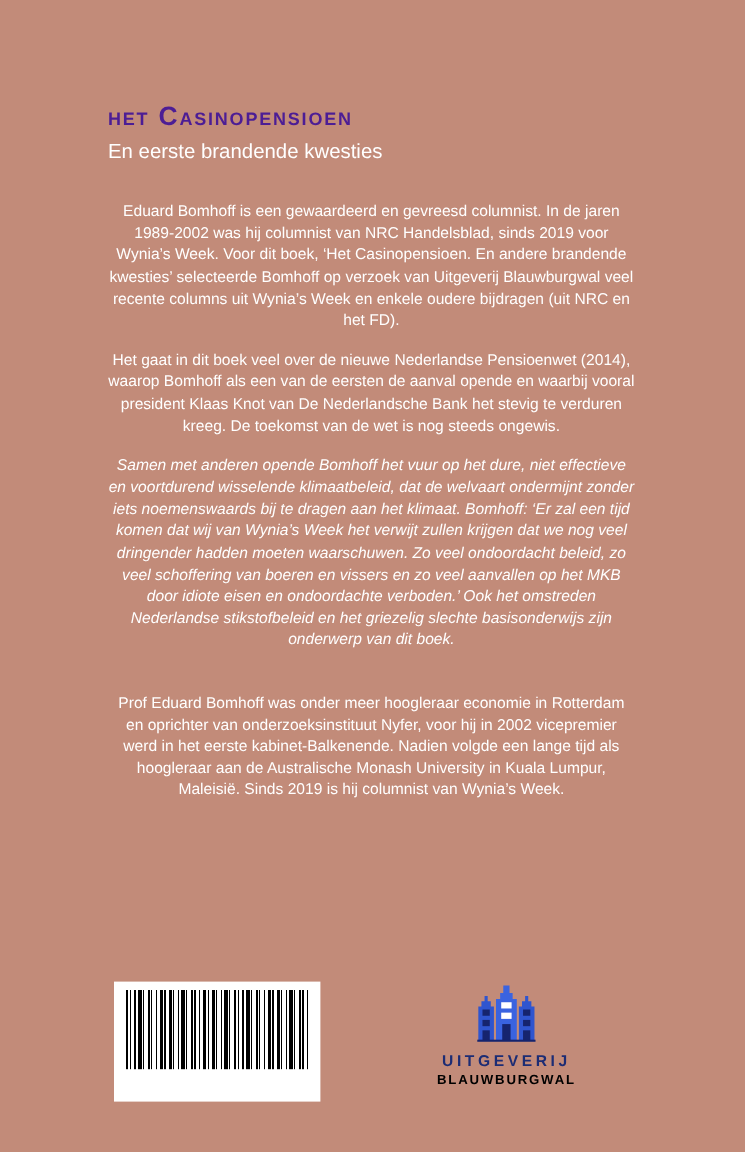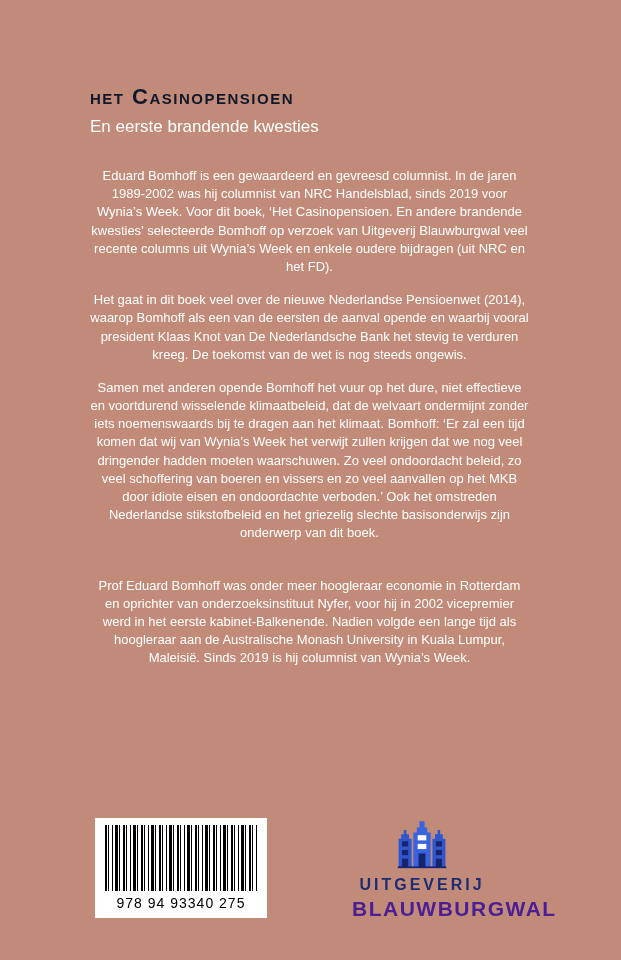--- a/index.html
+++ b/index.html
@@ -18,37 +18,37 @@
     overflow: hidden;
     box-sizing: border-box;
     padding: 84px 92px 0 90px;
   }
   .title {
     margin: 0;
     font-size: 22px;
     font-weight: 700;
     font-variant: small-caps;
     letter-spacing: 1.5px;
-    color: #0f172a;
+    color: #4c1d95;
   }
   .subtitle {
     margin: 7px 0 0 0;
     font-size: 17px;
     font-weight: 400;
     color: #ffffff;
   }
   .para {
     margin: 15px 0 0 0;
     font-size: 13px;
     line-height: 1.4;
     font-weight: 400;
     text-align: center;
   }
   .para.first { margin-top: 30px; }
-  .para.italic { }
+  .para.italic { font-style: italic; }
   .para.bio { margin-top: 34px; }
   .para.bio strong { font-weight: 400; }
   .bottom-row {
     position: absolute;
     left: 0;
     top: 816px;
     width: 621px;
     height: 110px;
   }
   .barcode-box {
@@ -90,28 +90,28 @@
   }
   .publisher-icon {
     display: block;
     margin: 0 auto;
     width: 52px;
     height: 54px;
   }
   .pub-line1 {
     margin-top: 6px;
     color: #1c2c74;
-    font-size: 16px;
+    font-size: 13px;
     font-weight: 700;
     letter-spacing: 3px;
   }
   .pub-line2 {
     margin-top: 3px;
-    color: #4c1d95;
-    font-size: 21px;
+    color: #000000;
+    font-size: 11px;
     font-weight: 700;
     letter-spacing: 1.5px;
   }
 </style>
 </head>
 <body>
 
 <div class="page">
 
   <h1 class="title">het Casinopensioen</h1>
@@ -120,21 +120,20 @@
   <p class="para first">Eduard Bomhoff is een gewaardeerd en gevreesd columnist. In de jaren 1989-2002 was hij columnist van NRC Handelsblad, sinds 2019 voor Wynia’s Week. Voor dit boek, ‘Het Casinopensioen. En andere brandende kwesties’ selecteerde Bomhoff op verzoek van Uitgeverij Blauwburgwal veel recente columns uit Wynia’s Week en enkele oudere bijdragen (uit NRC en het FD).</p>
   <p class="para">Het gaat in dit boek veel over de nieuwe Nederlandse Pensioenwet (2014), waarop Bomhoff als een van de eersten de aanval opende en waarbij vooral president Klaas Knot van De Nederlandsche Bank het stevig te verduren kreeg. De toekomst van de wet is nog steeds ongewis.</p>
   <p class="para italic">Samen met anderen opende Bomhoff het vuur op het dure, niet effectieve en voortdurend wisselende klimaatbeleid, dat de welvaart ondermijnt zonder iets noemenswaards bij te dragen aan het klimaat. Bomhoff: ‘Er zal een tijd komen dat wij van Wynia’s Week het verwijt zullen krijgen dat we nog veel dringender hadden moeten waarschuwen. Zo veel ondoordacht beleid, zo veel schoffering van boeren en vissers en zo veel aanvallen op het MKB door idiote eisen en ondoordachte verboden.’ Ook het omstreden Nederlandse stikstofbeleid en het griezelig slechte basisonderwijs zijn onderwerp van dit boek.</p>
 
   <p class="para bio"><strong>Prof Eduard Bomhoff</strong><span> was onder meer hoogleraar economie in Rotterdam en oprichter van onderzoeksinstituut Nyfer, voor hij in 2002 vicepremier werd in het eerste kabinet-Balkenende. Nadien volgde een lange tijd als hoogleraar aan de Australische Monash University in Kuala Lumpur, Maleisië. Sinds 2019 is hij columnist van Wynia’s Week.</span></p>
 
   <div class="bottom-row">
 
     <div class="barcode-box">
       <div class="barcode-bars"></div>
-      <div class="isbn">978 94 93340 275</div>
     </div>
 
     <div class="publisher">
       <svg class="publisher-icon" viewBox="0 0 60 60" xmlns="http://www.w3.org/2000/svg">
 
         <polygon points="3,58 3,25 6,25 6,20 9,20 9,15 12,15 12,20 15,20 15,25 18,25 18,58" fill="#2f55cf"></polygon>
 
         <polygon points="20,58 20,18 24,18 24,12 27,12 27,5 33,5 33,12 36,12 36,18 40,18 40,58" fill="#3a63e0"></polygon>
 
         <polygon points="42,58 42,25 45,25 45,20 48,20 48,15 51,15 51,20 54,20 54,25 57,25 57,58" fill="#2f55cf"></polygon>

